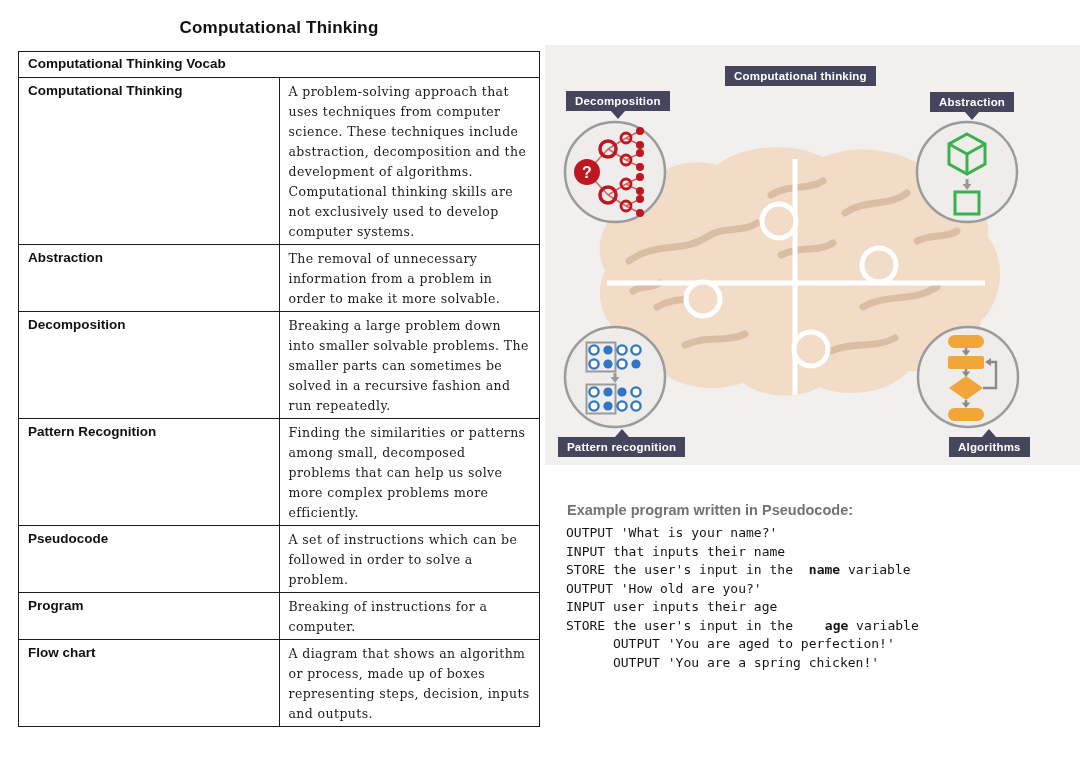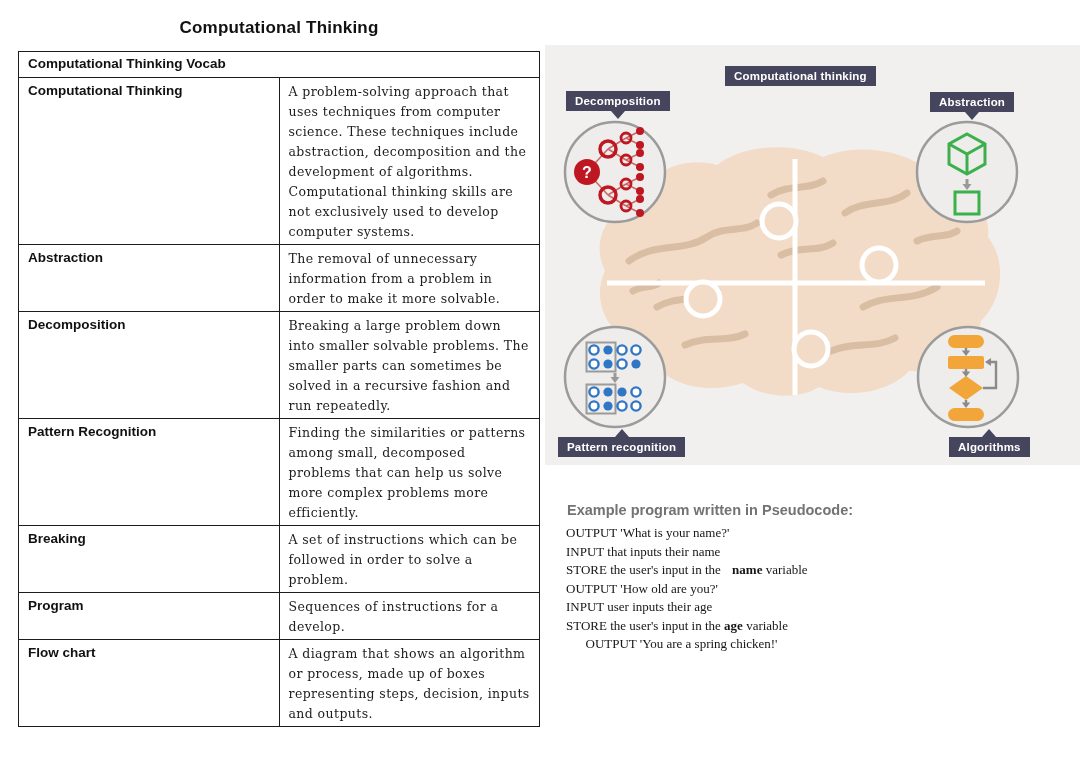--- a/index.html
+++ b/index.html
@@ -65,21 +65,21 @@
     width:0;height:0;
   }
   
   #pseudo-heading{
     position:absolute;left:567px;top:494px;font-size:14.5px;font-weight:bold;color:#737373;margin-top:8px;
   }
   #pseudocode-block{
     position:absolute;left:566px;top:524px;
     font-family:"DejaVu Sans Mono",monospace;font-size:13px;color:#151515;
   }
-  .code-line{white-space:pre;line-height:18.5px;font-family:Liberation Serif, serif;}
+  .code-line{white-space:pre;line-height:18.5px;}
 </style>
 </head>
 <body>
 
 <div id="page-title">Computational Thinking</div>
 
 <table id="vocab-table">
   <thead>
     <tr>
       <th colspan="2">Computational Thinking Vocab</th>
@@ -96,26 +96,26 @@
       </tr>
       <tr>
         <td class="term">Decomposition</td>
         <td class="def">Breaking a large problem down into smaller solvable problems. The smaller parts can sometimes be solved in a recursive fashion and run repeatedly.</td>
       </tr>
       <tr>
         <td class="term">Pattern Recognition</td>
         <td class="def">Finding the similarities or patterns among small, decomposed problems that can help us solve more complex problems more efficiently.</td>
       </tr>
       <tr>
-        <td class="term">Breaking</td>
+        <td class="term">Pseudocode</td>
         <td class="def">A set of instructions which can be followed in order to solve a problem.</td>
       </tr>
       <tr>
         <td class="term">Program</td>
-        <td class="def">Sequences of instructions for a develop.</td>
+        <td class="def">Breaking of instructions for a computer.</td>
       </tr>
       <tr>
         <td class="term">Flow chart</td>
         <td class="def">A diagram that shows an algorithm or process, made up of boxes representing steps, decision, inputs and outputs.</td>
       </tr>
     </tbody>
 </table>
 
 <div id="diagram">
 
@@ -254,15 +254,16 @@
 </div>
 
 <div id="pseudo-heading">Example program written in Pseudocode:</div>
 
 <div id="pseudocode-block">
     <div class="code-line"><span>OUTPUT 'What is your name?'</span></div>
     <div class="code-line"><span>INPUT that inputs their name</span></div>
     <div class="code-line"><span>STORE the user's input in the </span><span style="font-weight: bold; margin-left: 8px;">name</span><span> variable</span></div>
     <div class="code-line"><span>OUTPUT 'How old are you?'</span></div>
     <div class="code-line"><span>INPUT user inputs their age</span></div>
-    <div class="code-line"><span>STORE the user's input in the </span><span style="font-weight: bold;">age</span><span> variable</span></div>
+    <div class="code-line"><span>STORE the user's input in the </span><span style="font-weight: bold; margin-left: 24px;">age</span><span> variable</span></div>
+    <div class="code-line"><span>      OUTPUT 'You are aged to perfection!'</span></div>
     <div class="code-line"><span>      OUTPUT 'You are a spring chicken!'</span></div>
   </div>
 
 </body></html>

